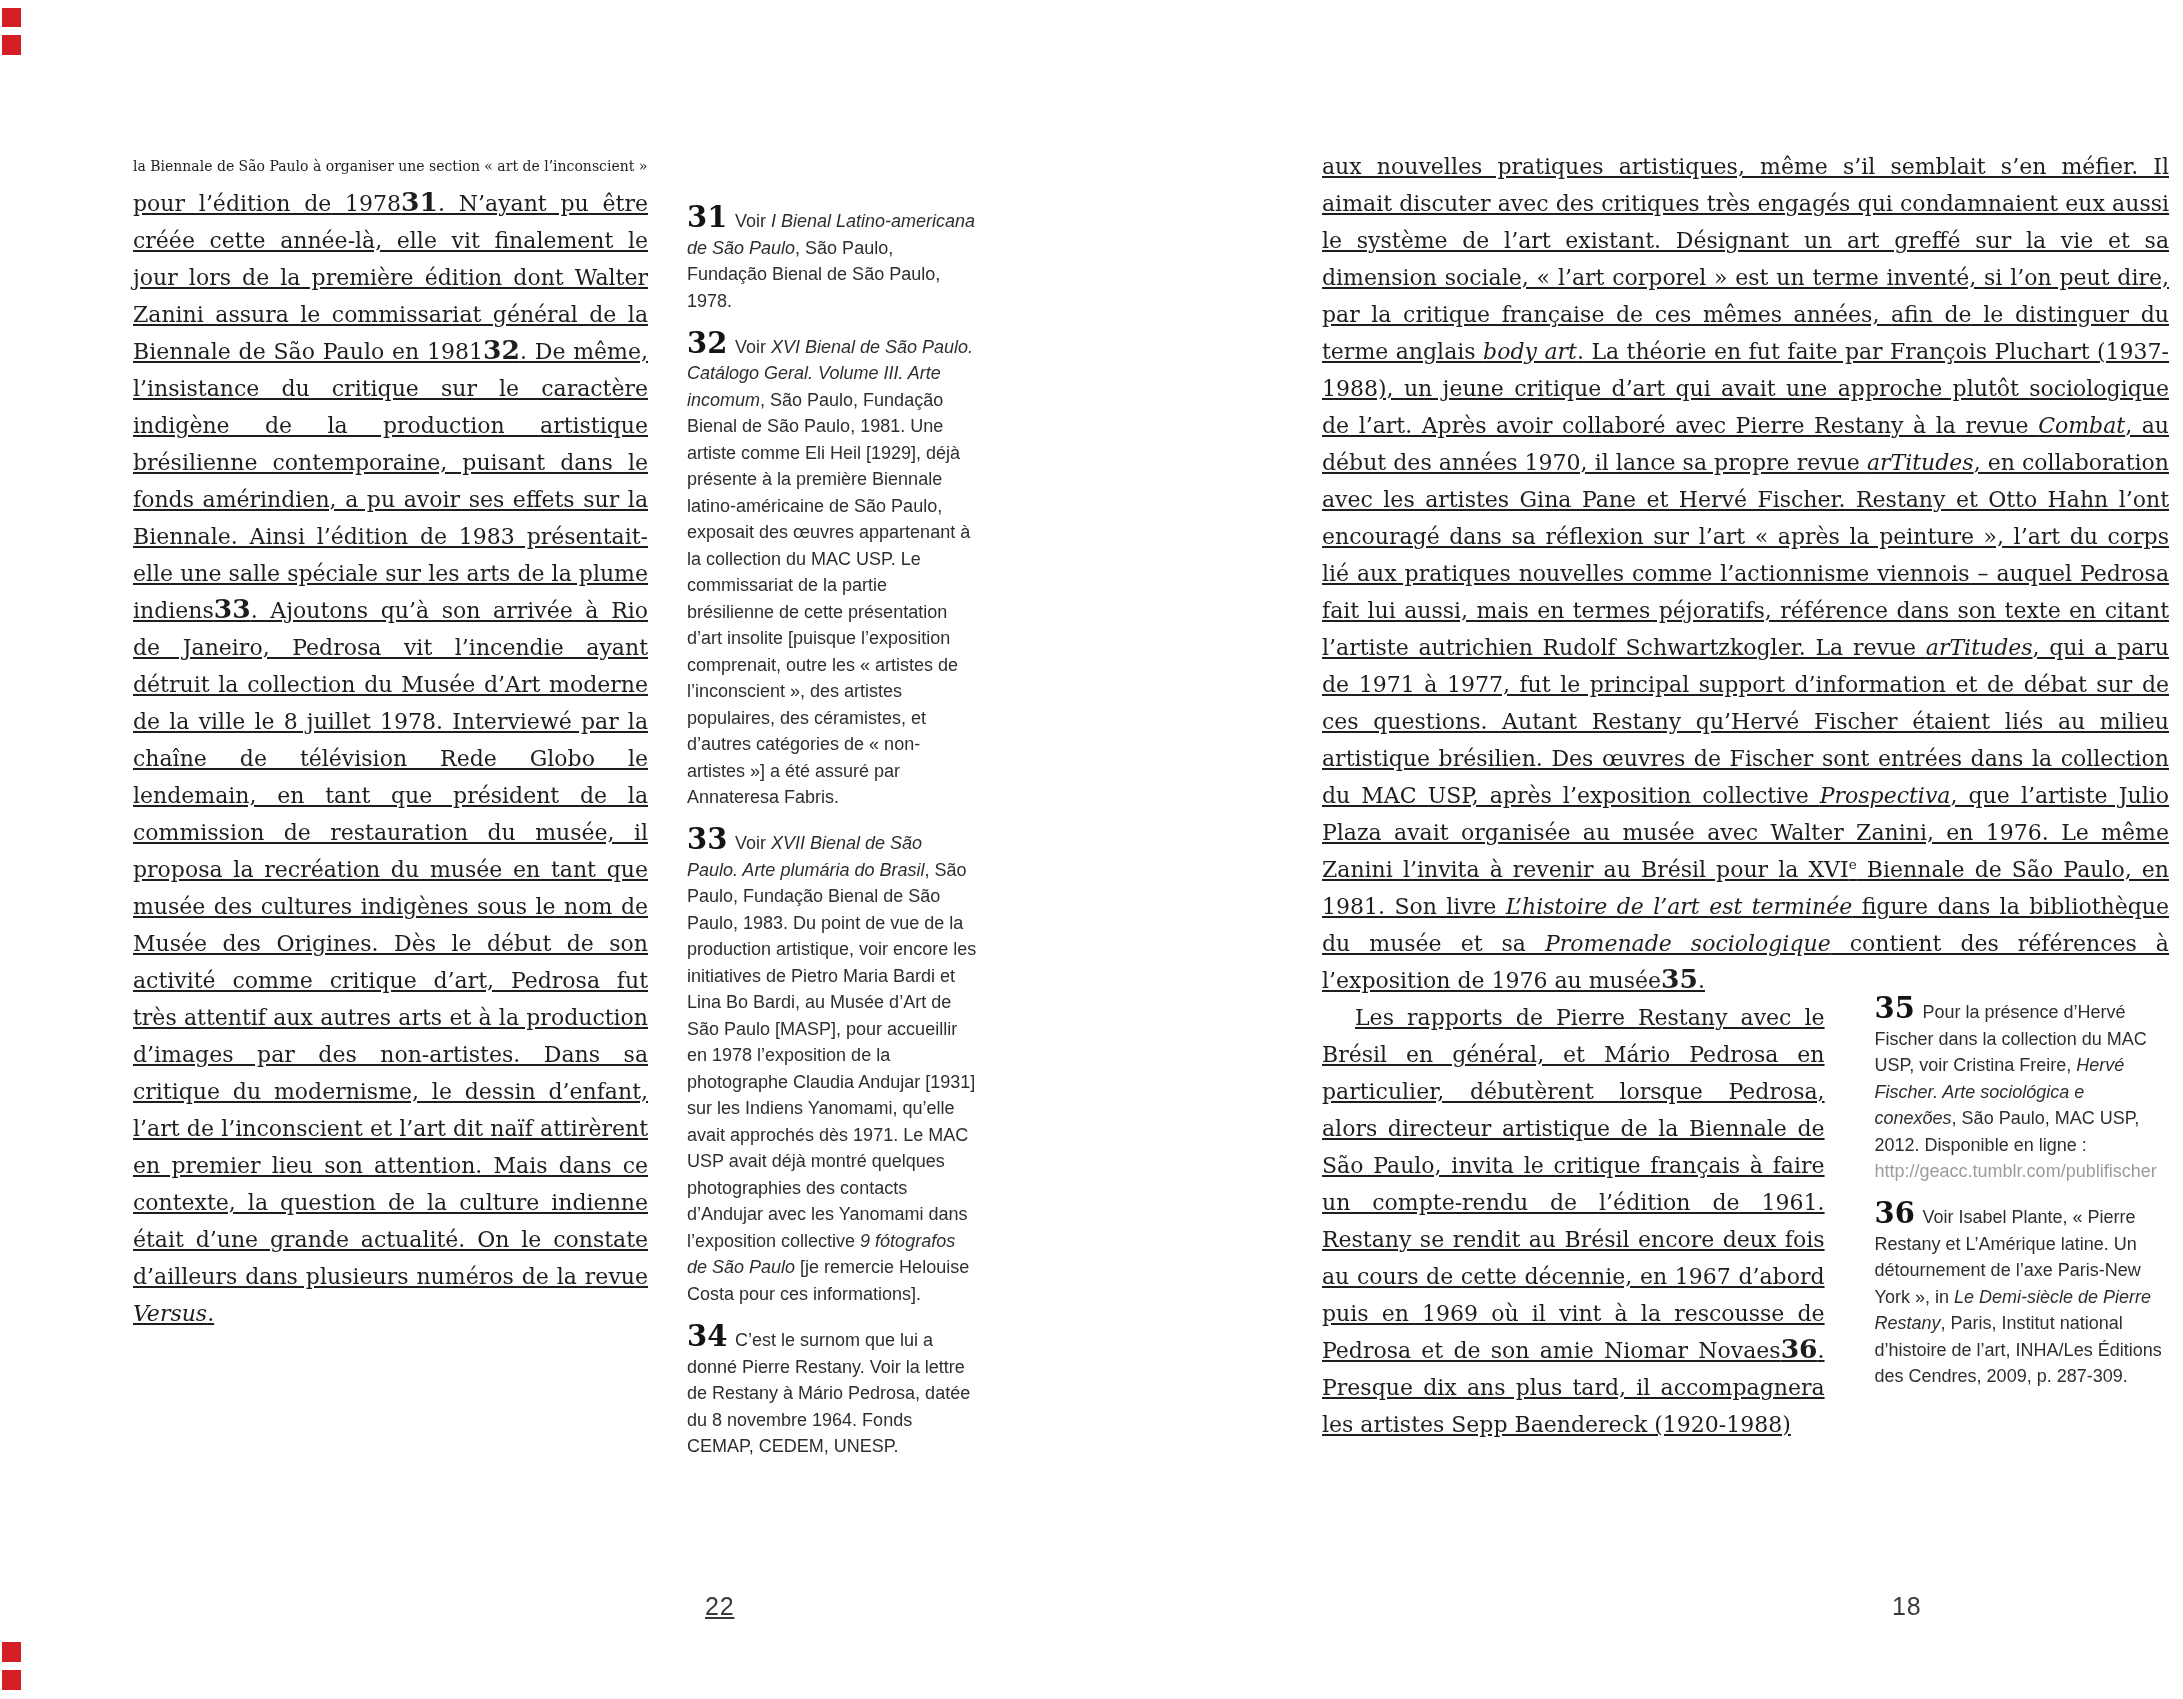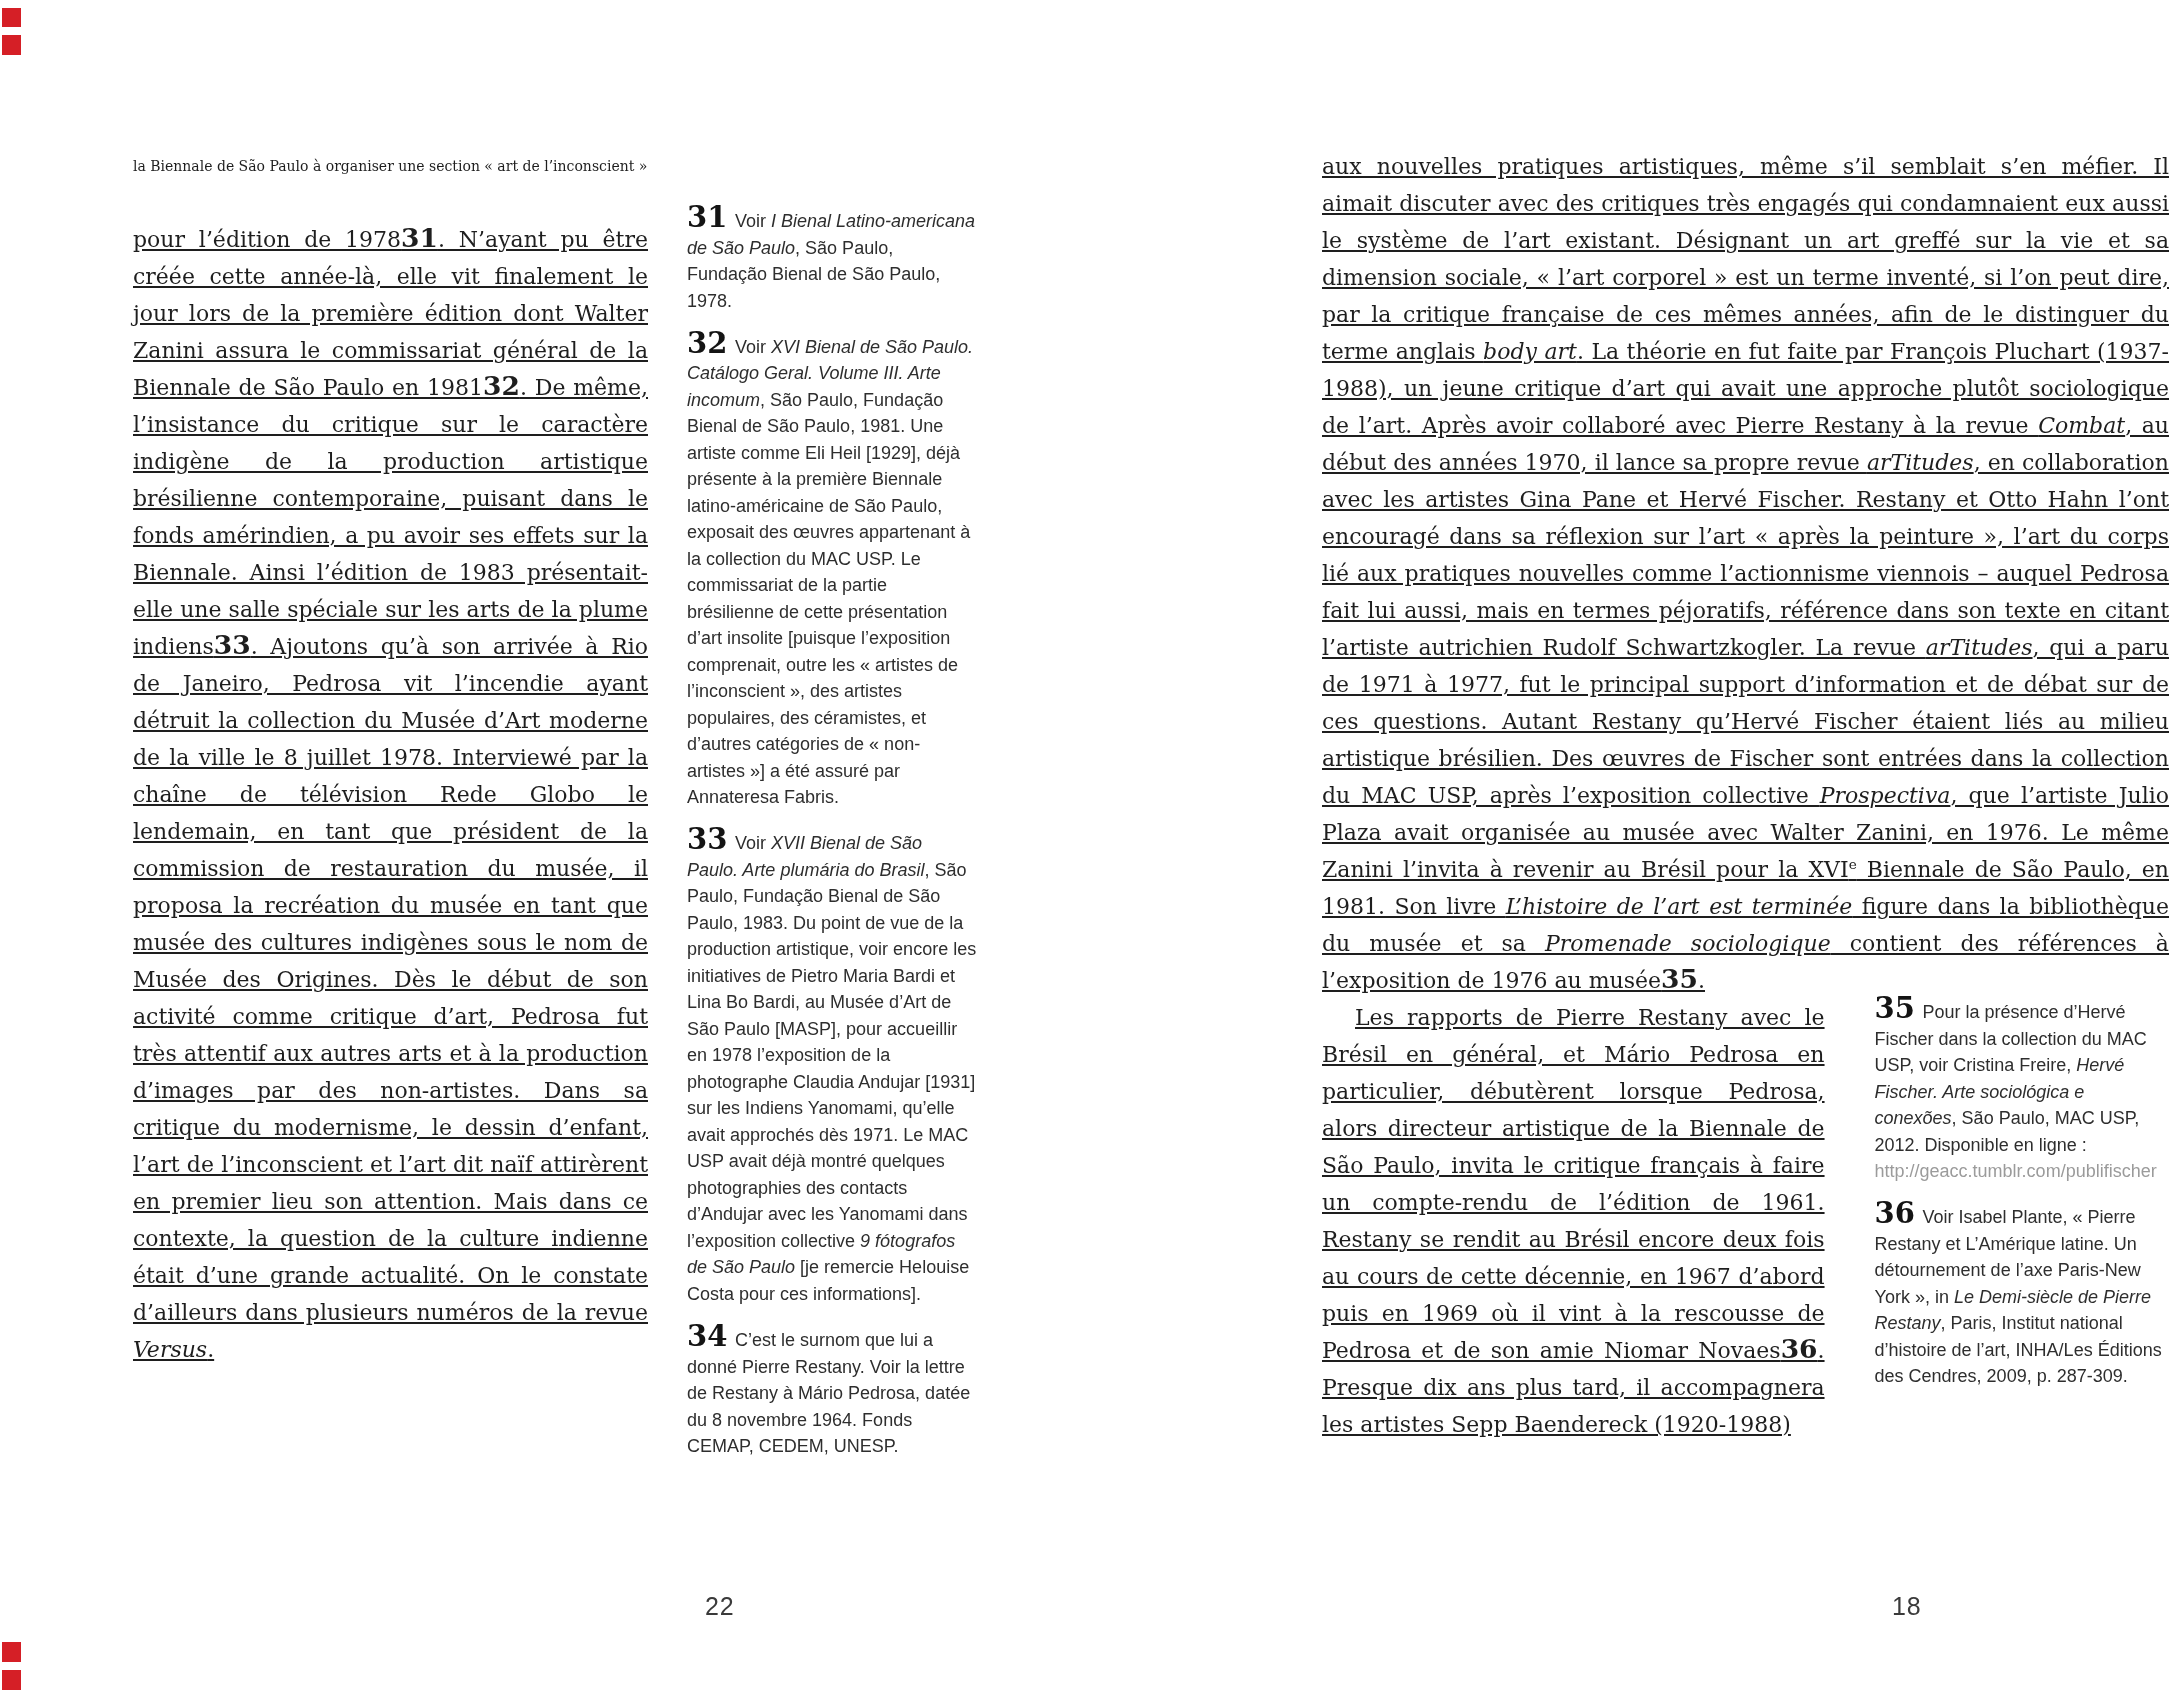--- a/index.html
+++ b/index.html
@@ -32,21 +32,21 @@
   .body-text, .full-text {
     font-size: 22px; line-height: 37px;
     text-align: justify;
     hyphens: auto; -webkit-hyphens: auto; -ms-hyphens: auto;
   }
   .para { margin: 0; text-decoration: underline; }
   .para.indent { text-indent: 33px; }
 
   .cols { display: flex; }
   #page-left  .cols { }
-  #page-left  .body-text { width: 515px; margin-top: 36px; }
+  #page-left  .body-text { width: 515px; }
   #page-left  .notes { width: 291px; margin-left: 39px; padding-top: 23px; }
   #page-right .full-text { width: 847px; }
   #page-right .body-text { width: 512px; }
   #page-right .notes { width: 300px; margin-left: 50px; }
 
   .notes {
     font-family: "Liberation Sans", sans-serif;
     font-size: 18px; line-height: 26.5px;
     color: #2e2e2e;
     text-align: left;
@@ -62,21 +62,21 @@
   }
   em { font-style: italic; }
   sup { font-size: 0.62em; line-height: 0; }
   .url { color: #9b9b9b; }
 
   .folio {
     position: absolute;
     font-family: "Liberation Sans", sans-serif;
     font-size: 25px; color: #3a3a3a; letter-spacing: 0.8px;
   }
-  #folio-left  { left: 705px;  top: 1592px; }
+  #folio-left  { left: 705px;  top: 1592px; text-decoration: underline; }
   #folio-right { left: 1892px; top: 1592px; }
 </style>
 </head>
 <body>
 
 <div class="crop-mark" id="crop-tl-1"></div>
 <div class="crop-mark" id="crop-tl-2"></div>
 <div class="crop-mark" id="crop-bl-1"></div>
 <div class="crop-mark" id="crop-bl-2"></div>
 

